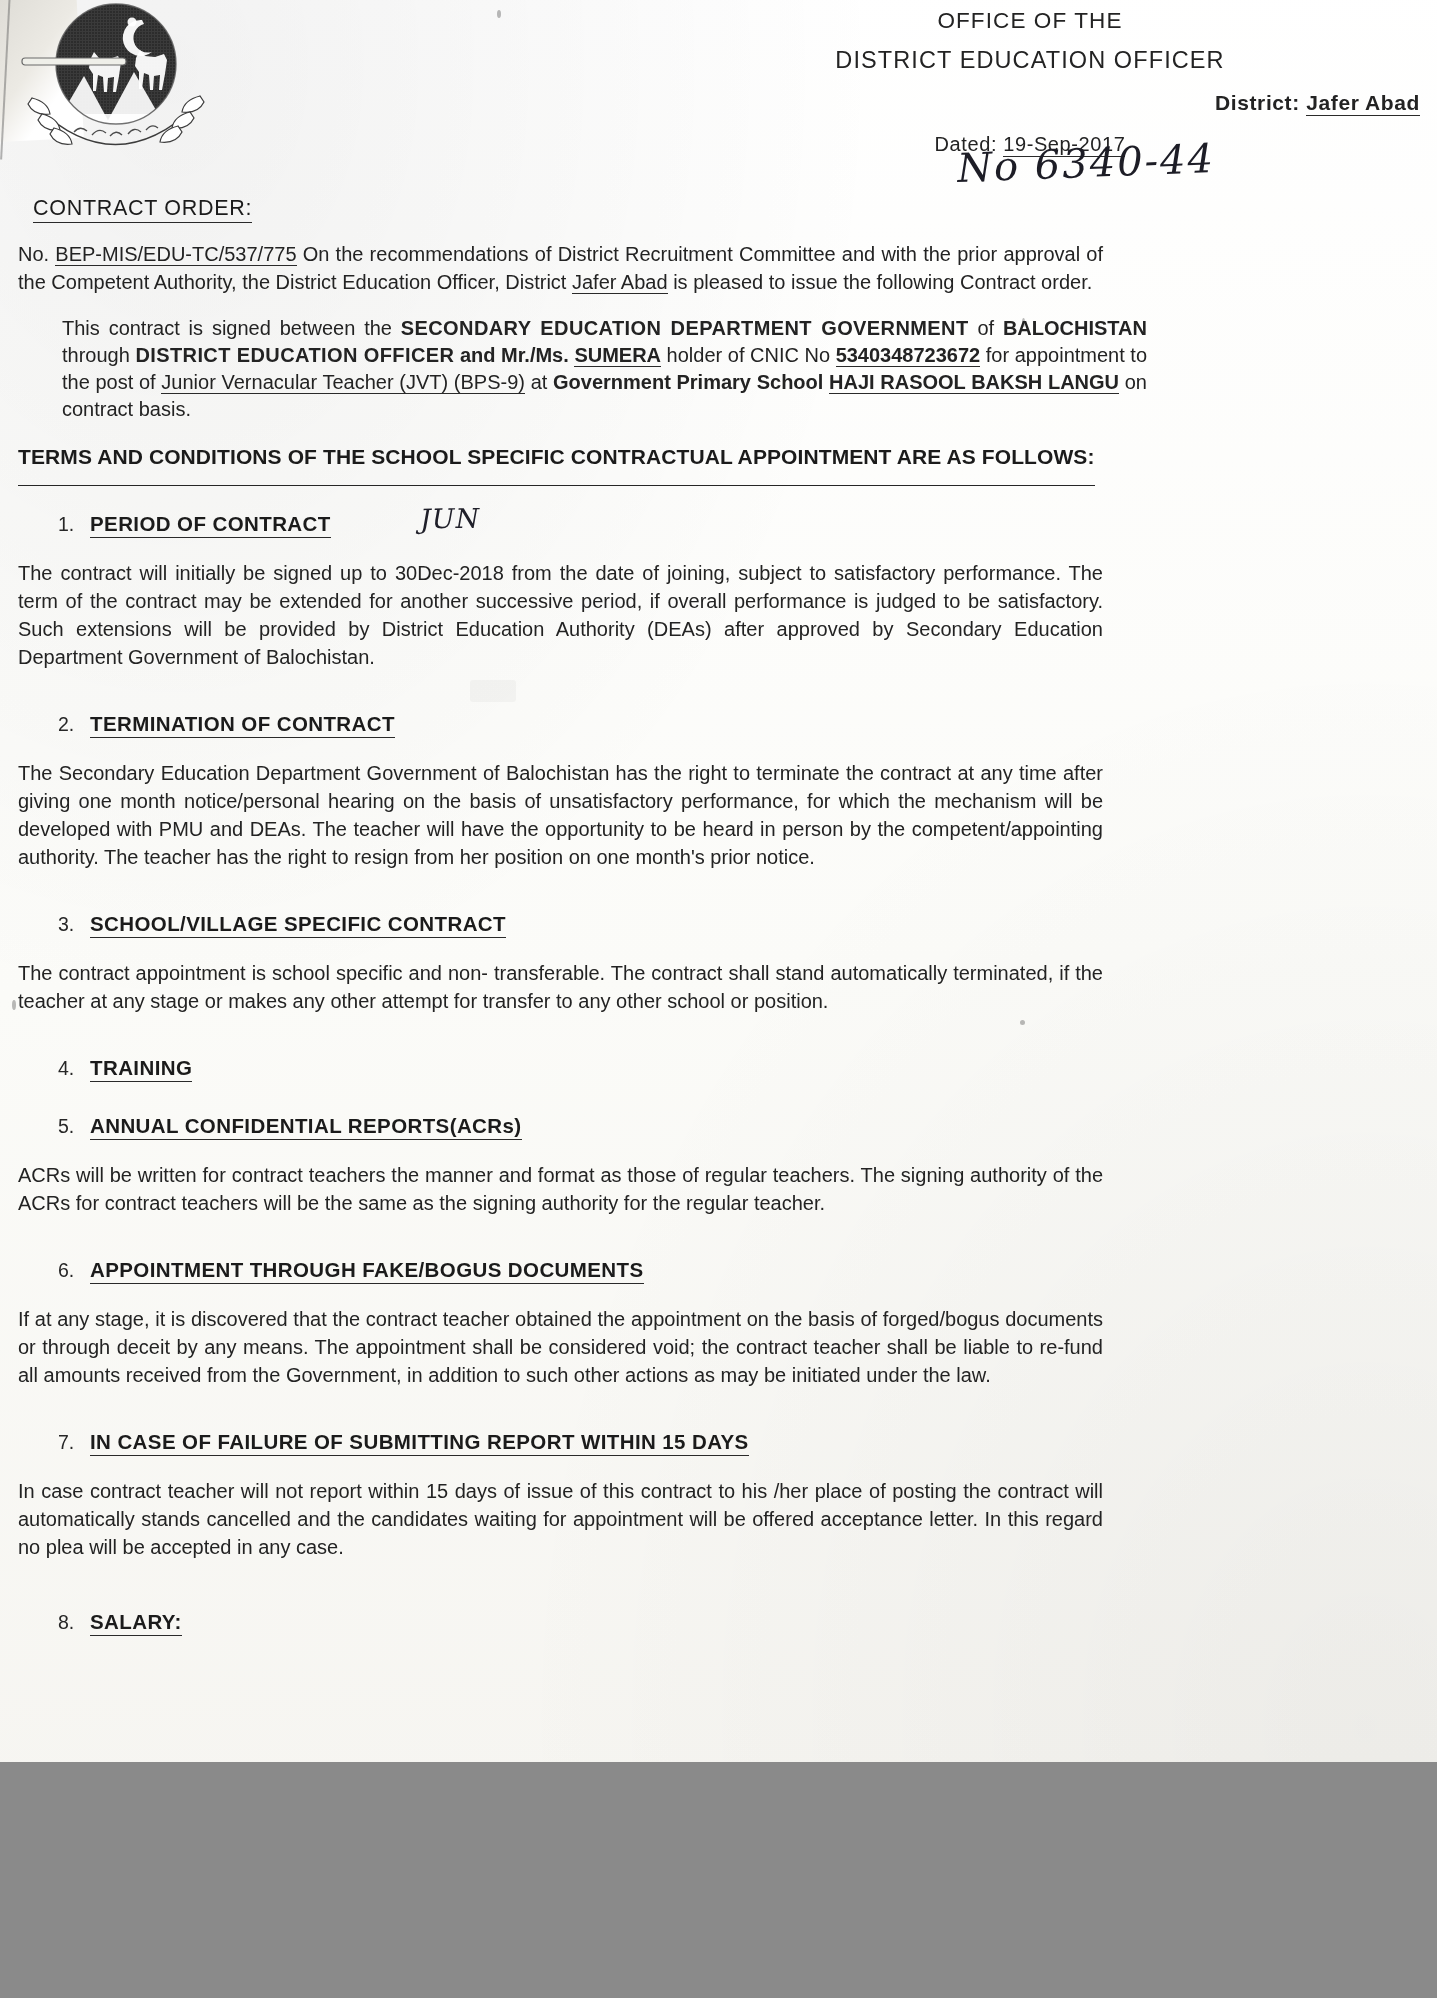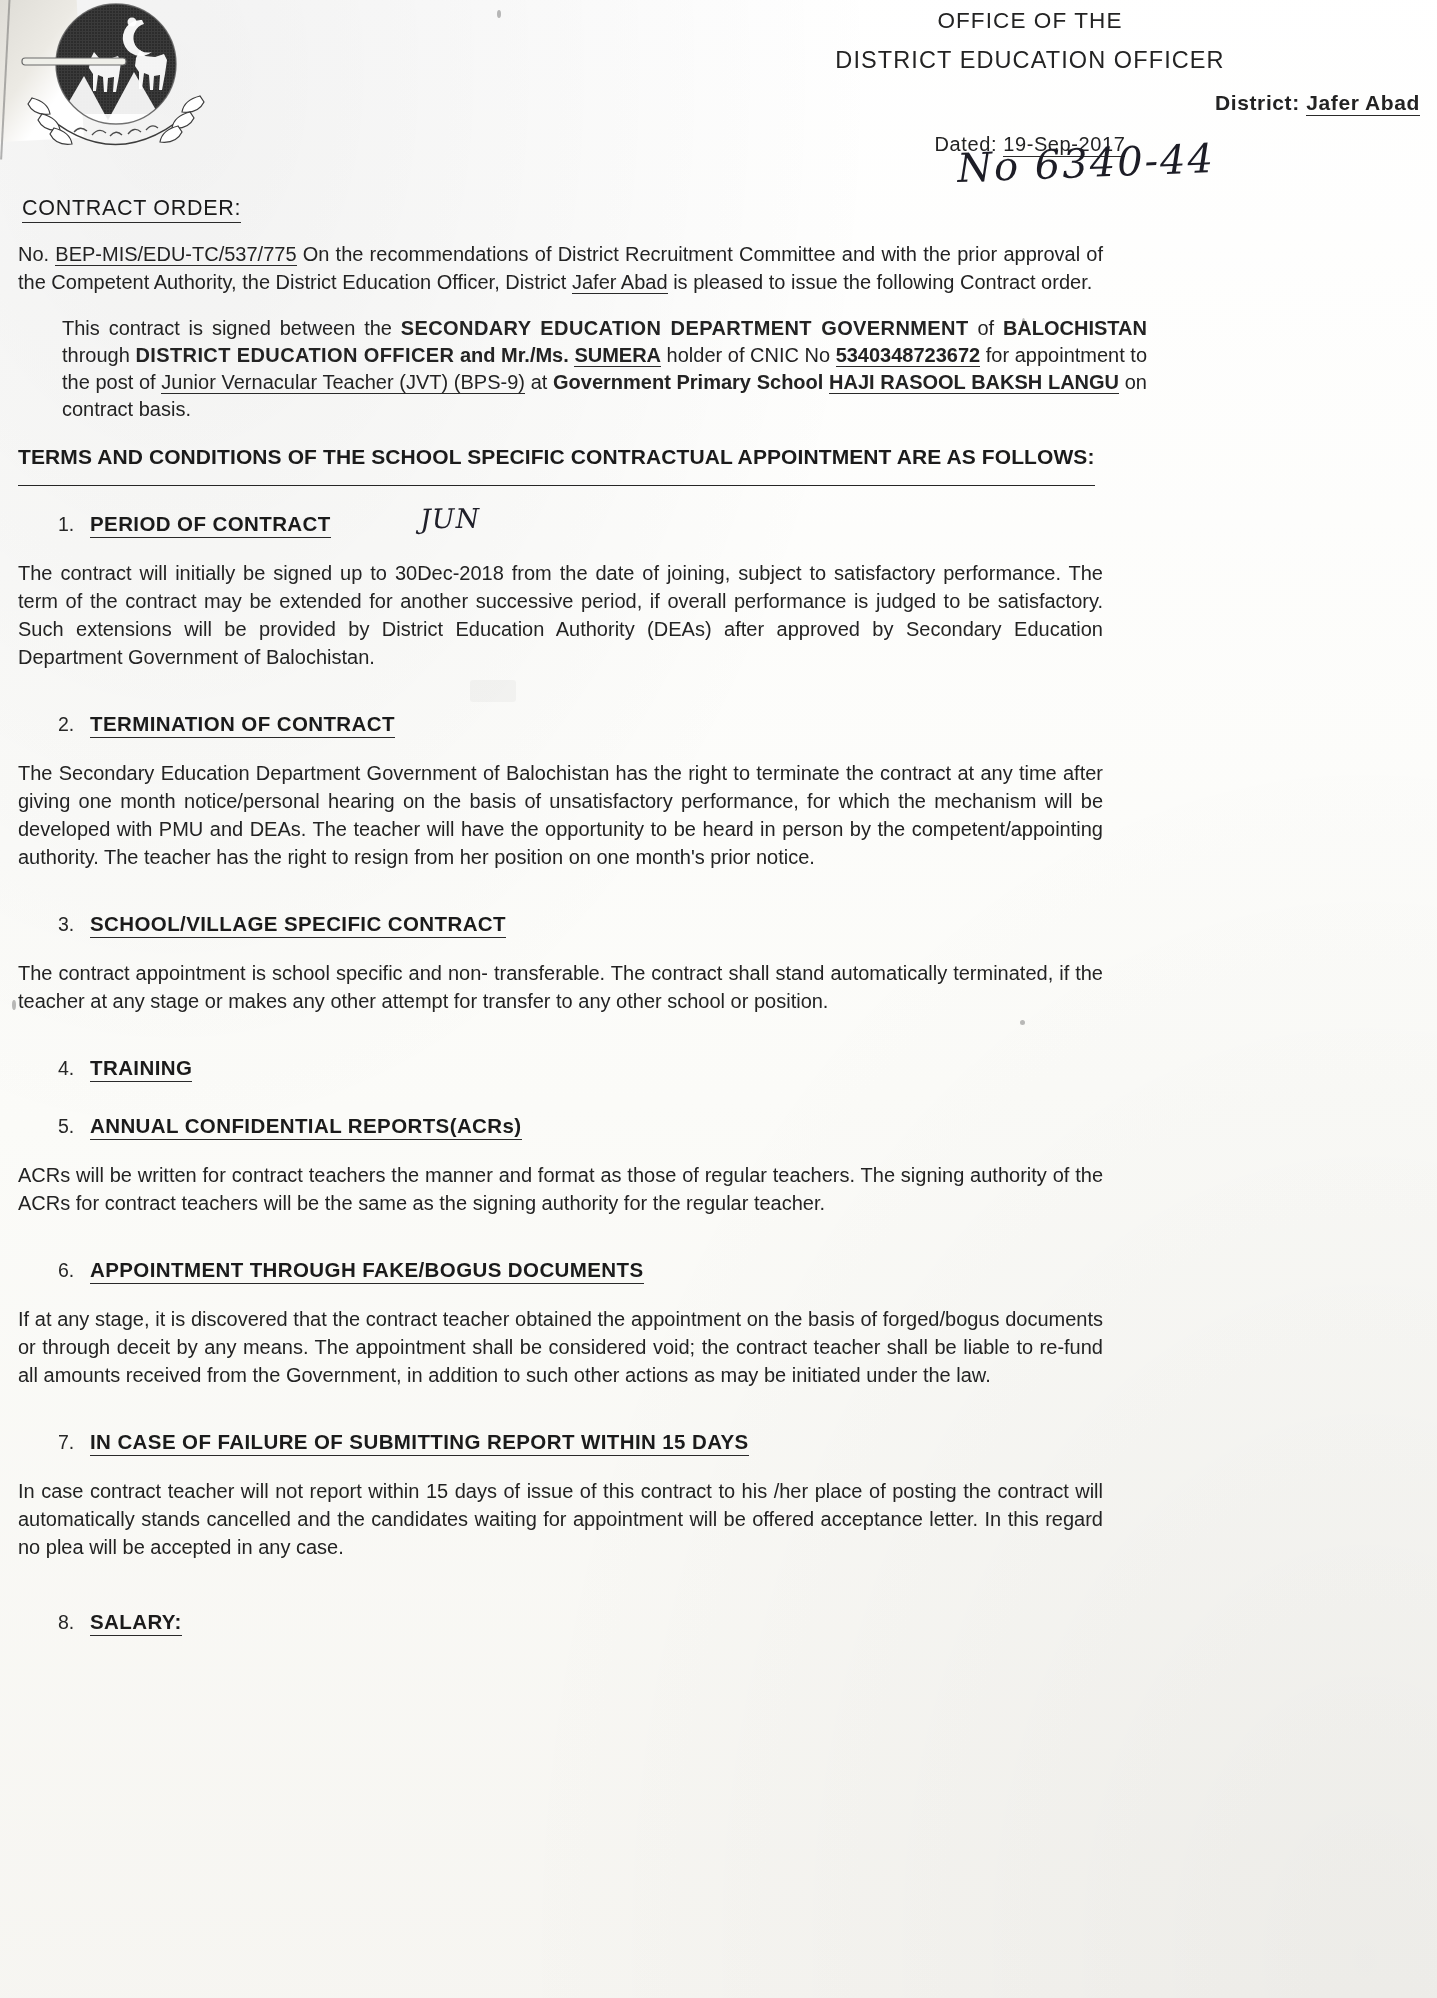--- a/index.html
+++ b/index.html
@@ -4,21 +4,21 @@
 <title>Contract Order Scan</title>
 <style>
   html, body {
     margin: 0;
     padding: 0;
     background: #8a8a8a;
   }
   .page {
     position: relative;
     width: 1437px;
-    height: 1998px;
+    height: 1762px;
     background: #fdfdfb;
     overflow: hidden;
     font-family: "Liberation Sans", sans-serif;
     color: #1b1b1b;
     
     background-image:
       radial-gradient(ellipse at 12% 4%, rgba(0,0,0,0.05) 0%, rgba(0,0,0,0) 40%),
       radial-gradient(ellipse at 95% 98%, rgba(0,0,0,0.04) 0%, rgba(0,0,0,0) 45%),
       linear-gradient(178deg, #ffffff 0%, #fbfbf8 55%, #f6f5f1 100%);
   }
@@ -117,21 +117,21 @@
     left: 18px;
     top: 196px;
     width: 1400px;
   }
   .title-co {
     font-size: 21.5px;
     font-weight: normal;
     letter-spacing: .7px;
     display: inline-block;
     border-bottom: 1.7px solid #2a2a2a;
-    margin: 0 0 17px 4px;
+    margin: 0 0 17px 15px;
     padding-bottom: 1px;
   }
   p.para {
     font-size: 20px;
     line-height: 28px;
     margin: 0 0 19px 0;
     text-align: justify;
     width: 1085px;
     color: #232323;
   }

